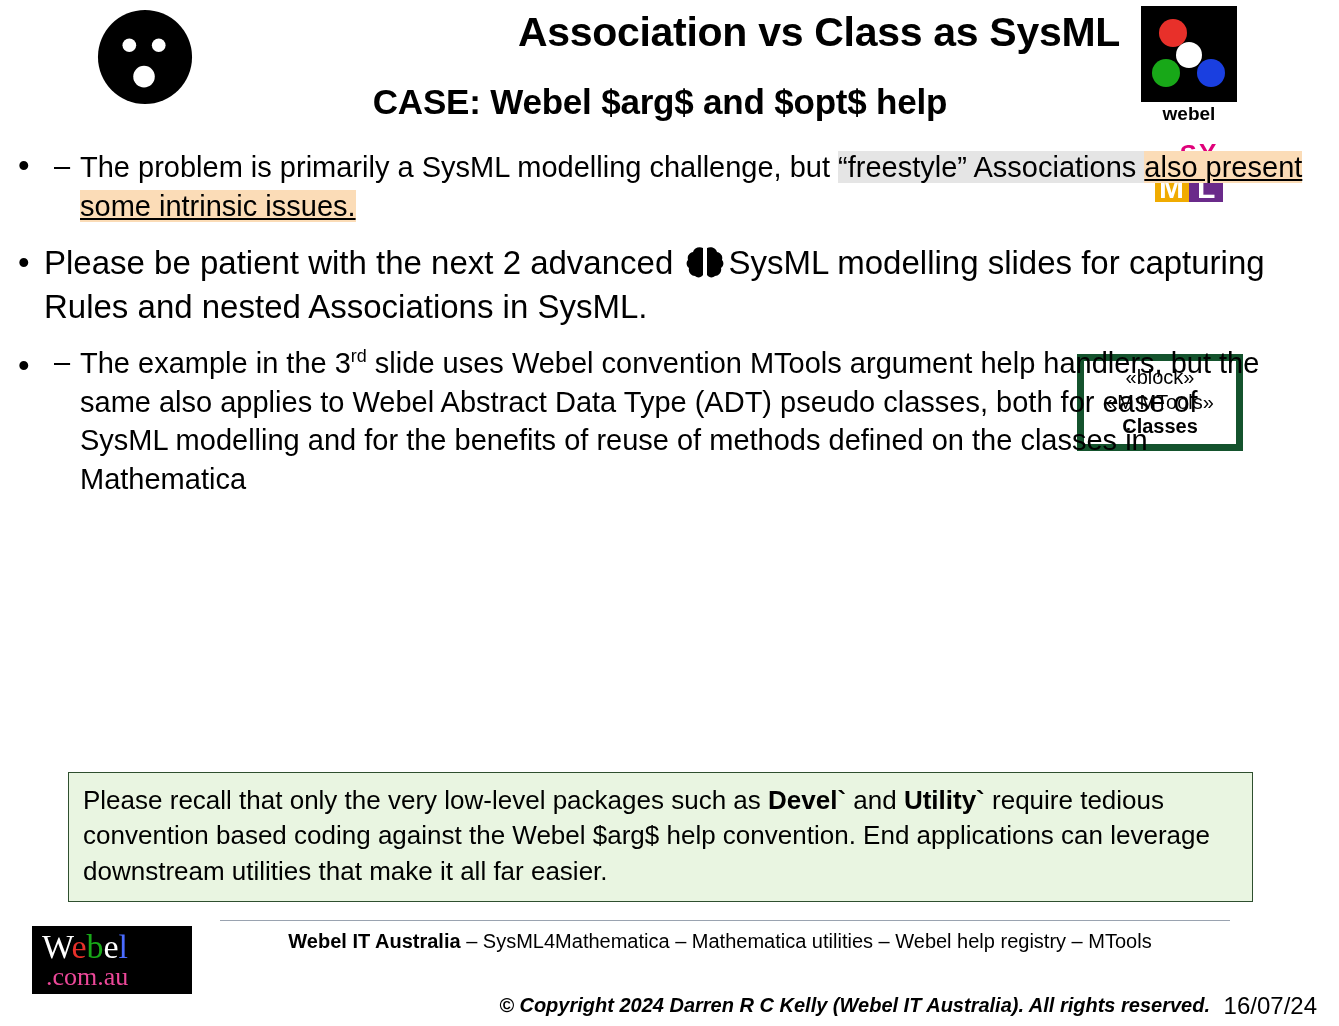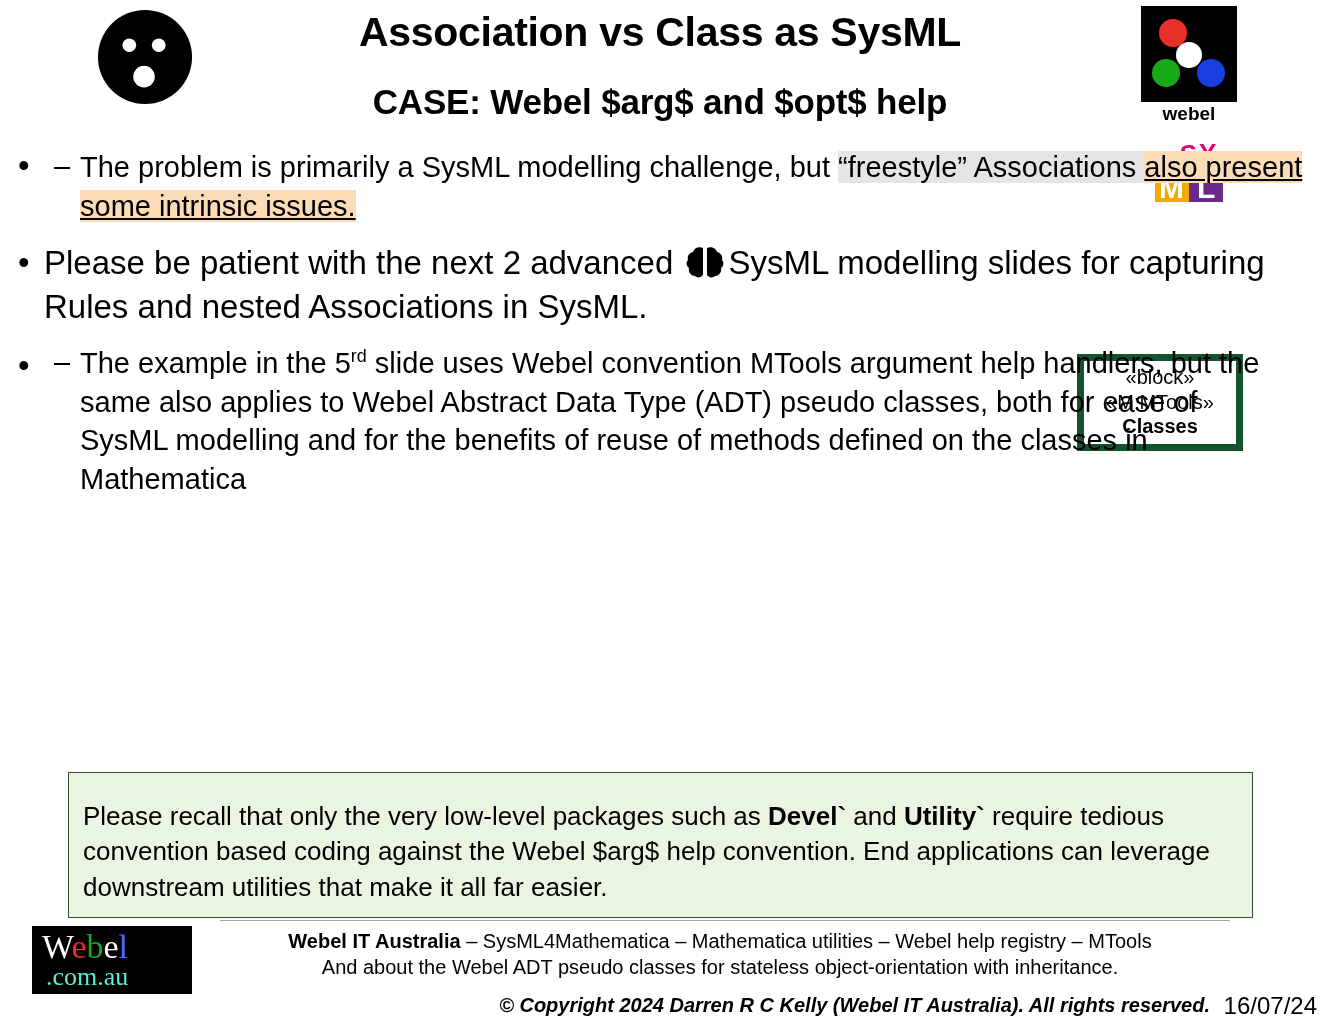--- a/index.html
+++ b/index.html
@@ -33,20 +33,21 @@
     left: 200px;
     top: 10px;
     width: 920px;
     text-align: center;
   }
   .title-line1 {
     font-size: 41px;
     font-weight: bold;
     line-height: 1.12;
     letter-spacing: -0.3px;
+    text-align: right;
   }
   .title-line2 {
     font-size: 35px;
     font-weight: bold;
     line-height: 1.18;
     letter-spacing: -0.2px;
     margin-top: 25px;
   }
   .webel-logo-top {
     position: absolute;
@@ -150,21 +151,21 @@
   .block-box .b3 { font-weight: bold; }
 
   
   .note-box {
     position: absolute;
     left: 68px;
     top: 772px;
     width: 1185px;
     border: 1px solid #2f4f2f;
     background: #e9f5e1;
-    padding: 26px 14px 12px 14px;
+    padding: 10px 14px 12px 14px;
     box-sizing: border-box;
     font-size: 26px;
     line-height: 1.36;
   }
 
   
   .footer {
     position: absolute;
     left: 0;
     top: 908px;
@@ -197,21 +198,21 @@
   .fl-main .c1 { color: #ffffff; }
   .fl-main .c2 { color: #e8302a; }
   .fl-main .c3 { color: #18a818; }
   .fl-main .c4 { color: #ffffff; }
   .fl-main .c5 { color: #4a6bff; }
   .fl-sub {
     position: absolute;
     left: 14px;
     top: 36px;
     font-size: 26px;
-    color: #5eead4;
+    color: #ec4899;
   }
   .footer-text {
     position: absolute;
     left: 200px;
     top: 20px;
     width: 1040px;
     text-align: center;
     font-size: 20px;
     line-height: 1.30;
   }
@@ -299,36 +300,35 @@
     </div>
     <div class="block-box">
       <div class="b1">«block»</div>
       <div class="b2">«M:MTools»</div>
       <div class="b3">Classes</div>
     </div>
   </div>
 
   <div class="bullet-l2" style="margin-top:14px; padding-right:60px;">
     <span class="dash">–</span>
-    <span>The example in the 5</span><sup class="ord">rd</sup><span> slide uses Webel convention MTools argument help handlers, but the same also applies to Webel Abstract Data Type (ADT) pseudo classes, both for ease of SysML modelling and for the benefits of reuse of methods defined on the classes in Mathematica</span>
+    <span>The example in the 3</span><sup class="ord">rd</sup><span> slide uses Webel convention MTools argument help handlers, but the same also applies to Webel Abstract Data Type (ADT) pseudo classes, both for ease of SysML modelling and for the benefits of reuse of methods defined on the classes in Mathematica</span>
   </div>
 </div>
 
 <div class="note-box">
   <span>Please recall that only the very low-level packages such as </span><b>Devel`</b><span> and </span><b>Utility`</b><span> </span><span>require tedious convention based coding against the Webel $arg$ help convention. End applications can leverage downstream utilities that make it all far easier.</span>
 </div>
 
 <div class="footer">
   <div class="footer-rule"></div>
 
   <div class="footer-logo">
     <div class="fl-main"><span class="c1">W</span><span class="c2">e</span><span class="c3">b</span><span class="c4">e</span><span class="c5">l</span></div>
     <div class="fl-sub">.com.au</div>
   </div>
 
   <div class="footer-text">
     <div><span class="ft-bold">Webel IT Australia</span><span>  – SysML4Mathematica – Mathematica utilities – Webel help registry – MTools</span></div>
-    <div>And about the Webel ADT pseudo classes for stateless object-orientation with inheritance.</div>
   </div>
 
   <div class="copyright">© Copyright 2024 Darren R C Kelly (Webel IT Australia). All rights reserved.</div>
   <div class="date">16/07/24</div>
 </div>
 
 </body></html>

